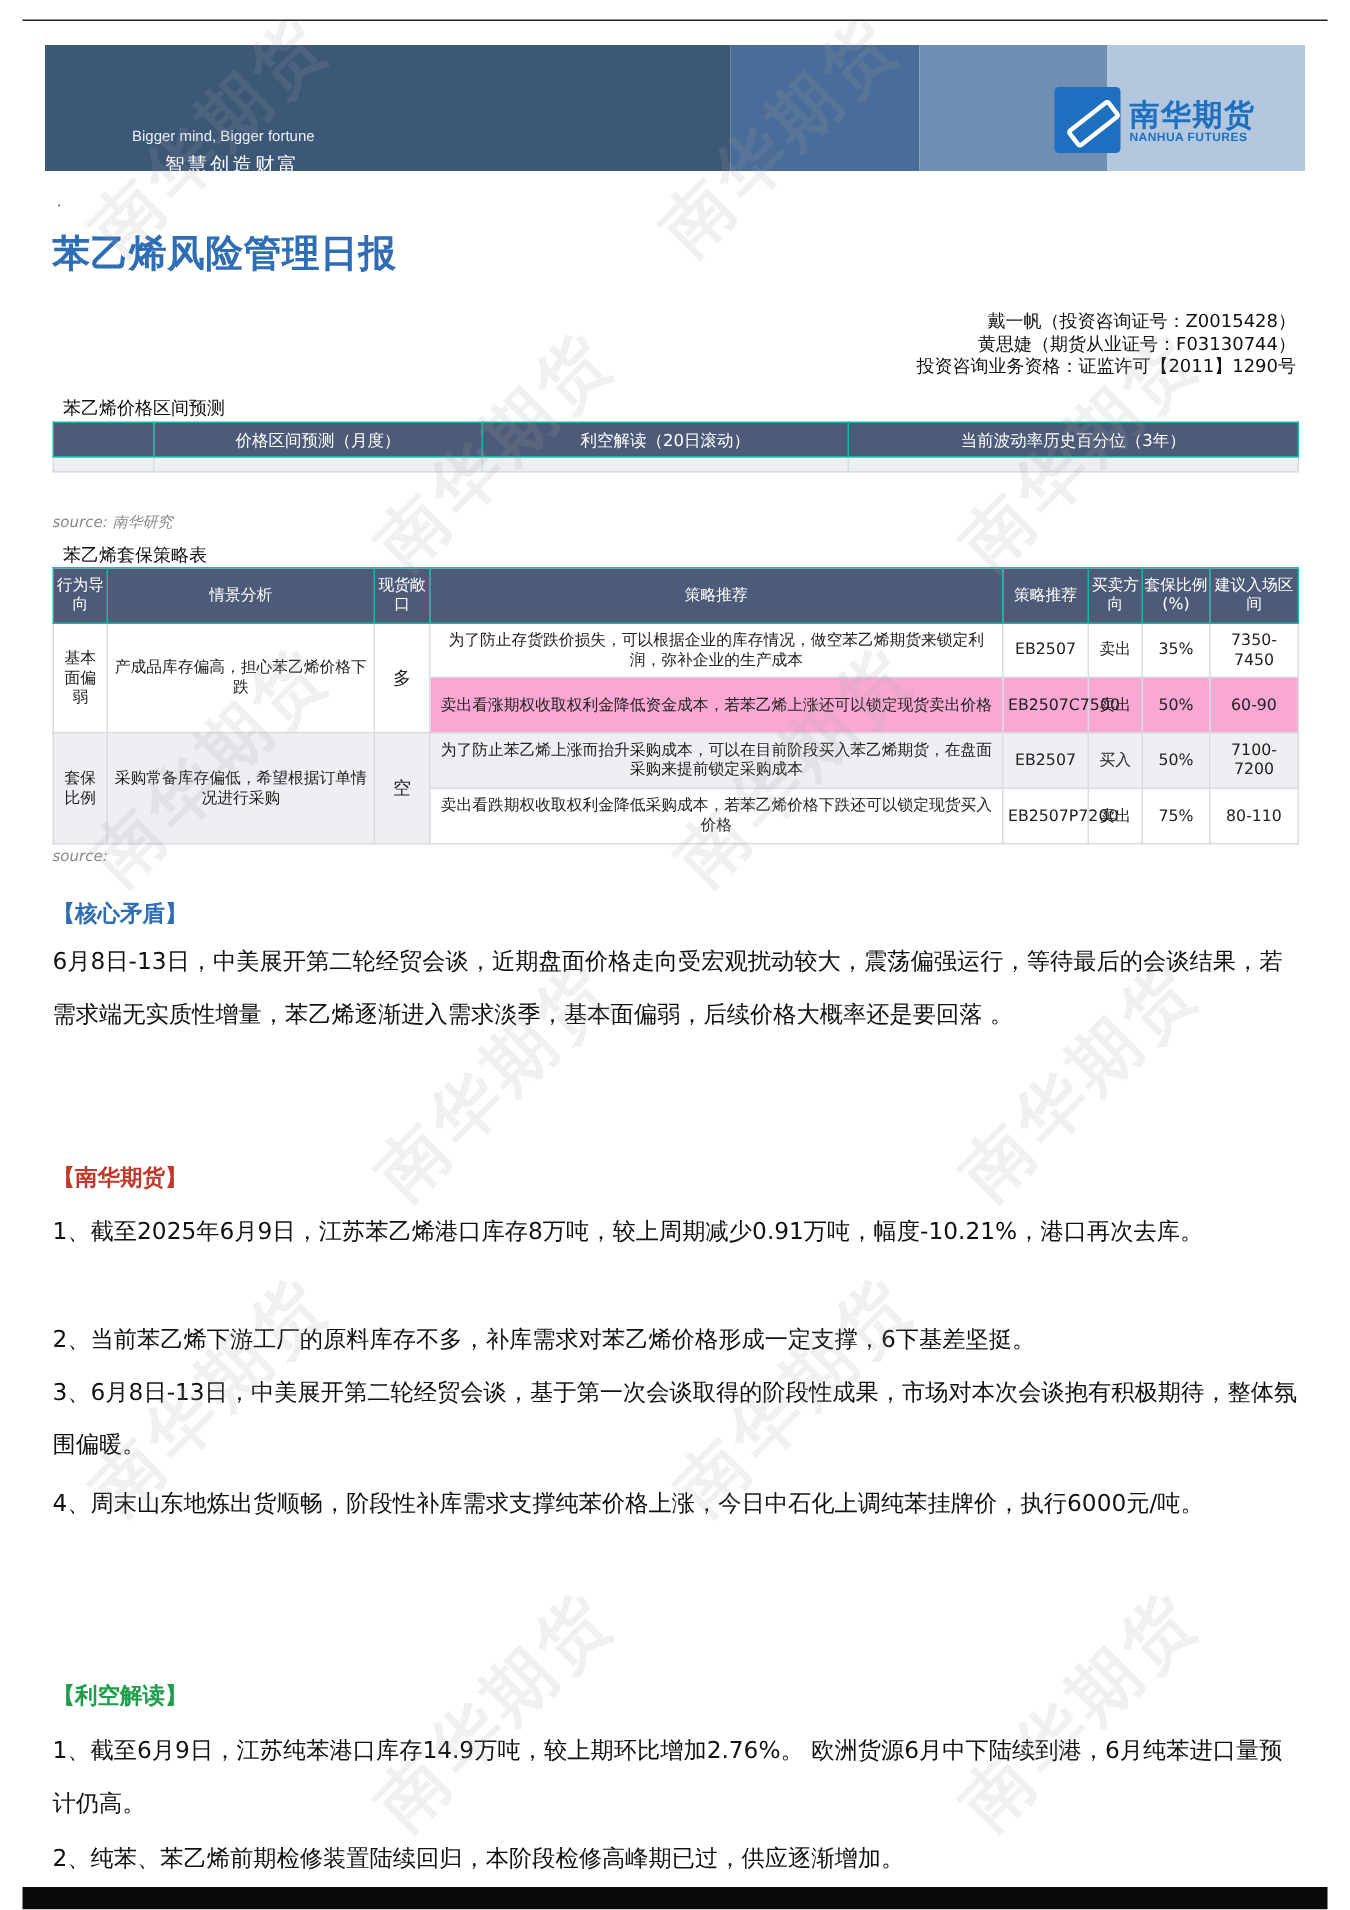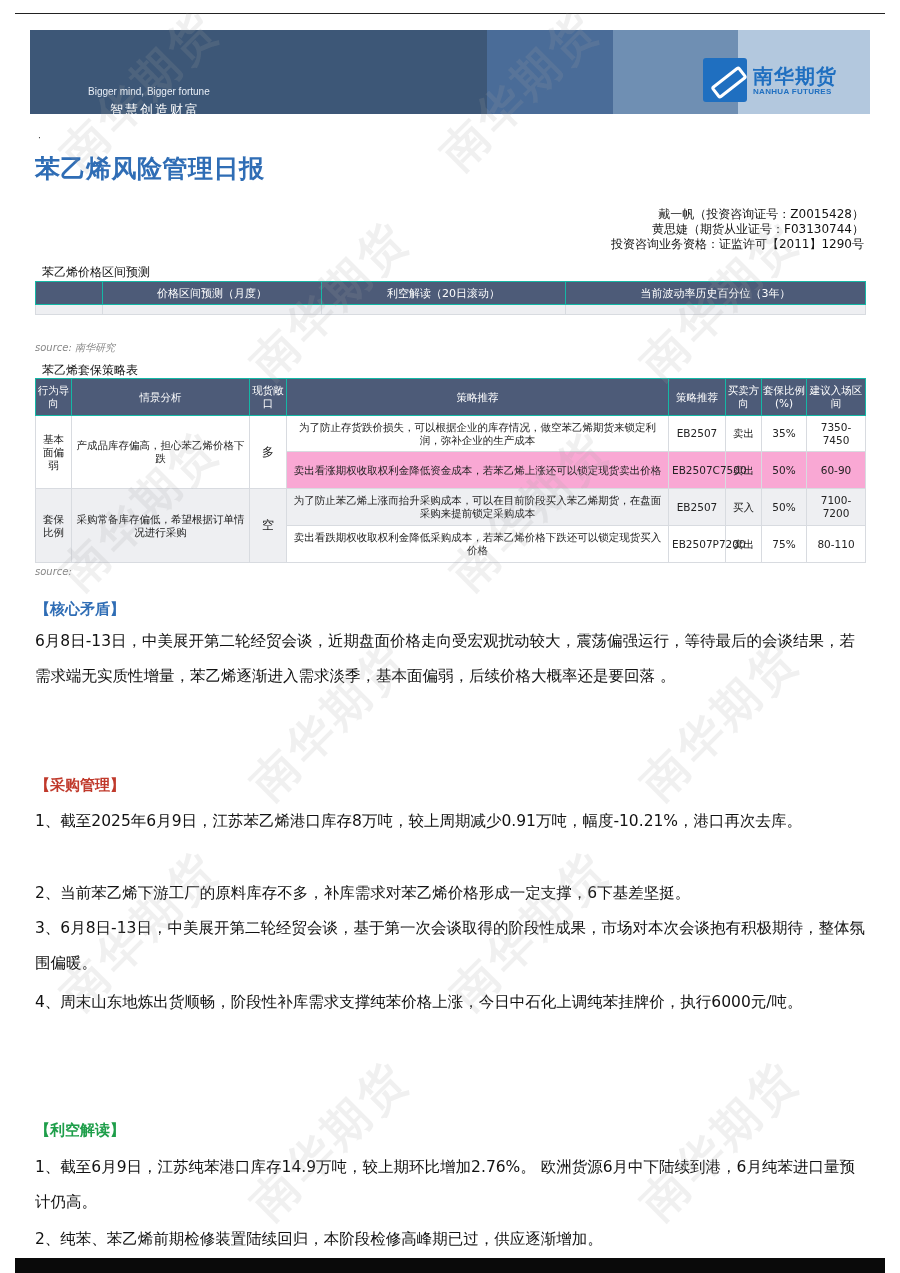--- a/index.html
+++ b/index.html
@@ -168,21 +168,21 @@
       <td>75%</td>
       <td>80-110</td>
     </tr>
   </tbody>
 </table>
 <div class="source" style="left:35px; top:566px;">source:</div>
 
 <div class="sec-head" style="top:564px; color:#2f6db5;margin-top:36px;">【核心矛盾】</div>
 <div class="para" style="top:624px;">6月8日-13日，中美展开第二轮经贸会谈，近期盘面价格走向受宏观扰动较大，震荡偏强运行，等待最后的会谈结果，若需求端无实质性增量，苯乙烯逐渐进入需求淡季，基本面偏弱，后续价格大概率还是要回落 。</div>
 
-<div class="sec-head" style="top:776px; color:#c0392b;">【采购管理】</div>
+<div class="sec-head" style="top:776px; color:#c0392b;">【南华期货】</div>
 <div class="para" style="top:804px;">1、截至2025年6月9日，江苏苯乙烯港口库存8万吨，较上周期减少0.91万吨，幅度-10.21%，港口再次去库。</div>
 <div class="para" style="top:876px;">2、当前苯乙烯下游工厂的原料库存不多，补库需求对苯乙烯价格形成一定支撑，6下基差坚挺。</div>
 <div class="para" style="top:911px;">3、6月8日-13日，中美展开第二轮经贸会谈，基于第一次会谈取得的阶段性成果，市场对本次会谈抱有积极期待，整体氛围偏暖。</div>
 <div class="para" style="top:985px;">4、周末山东地炼出货顺畅，阶段性补库需求支撑纯苯价格上涨，今日中石化上调纯苯挂牌价，执行6000元/吨。</div>
 
 <div class="sec-head" style="top:1121px; color:#1e9e4a;">【利空解读】</div>
 <div class="para" style="top:1150px;">1、截至6月9日，江苏纯苯港口库存14.9万吨，较上期环比增加2.76%。 欧洲货源6月中下陆续到港，6月纯苯进口量预计仍高。</div>
 <div class="para" style="top:1222px;">2、纯苯、苯乙烯前期检修装置陆续回归，本阶段检修高峰期已过，供应逐渐增加。</div>
 
 <div class="watermark" style="left:40px; top:60px;">南华期货</div>

